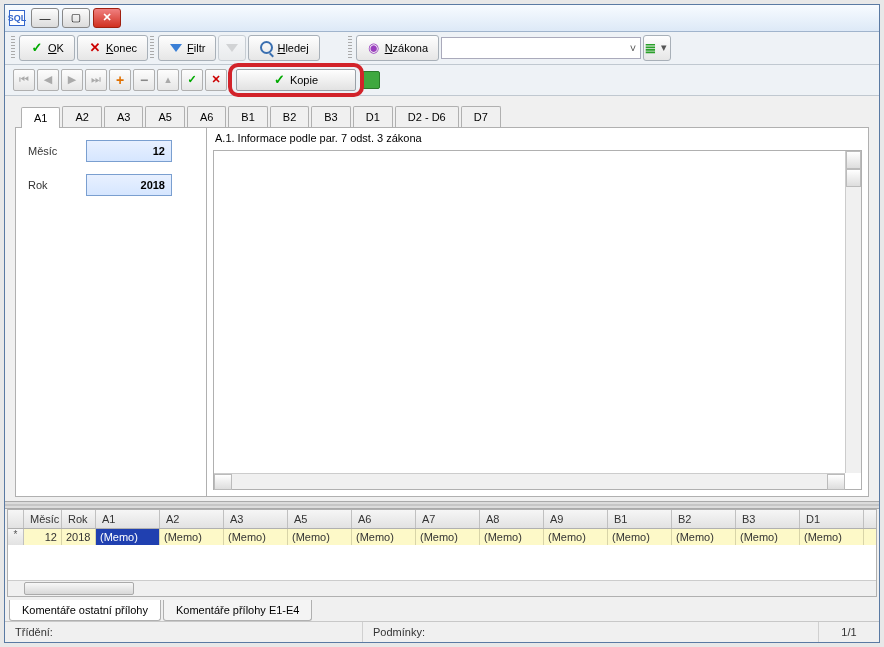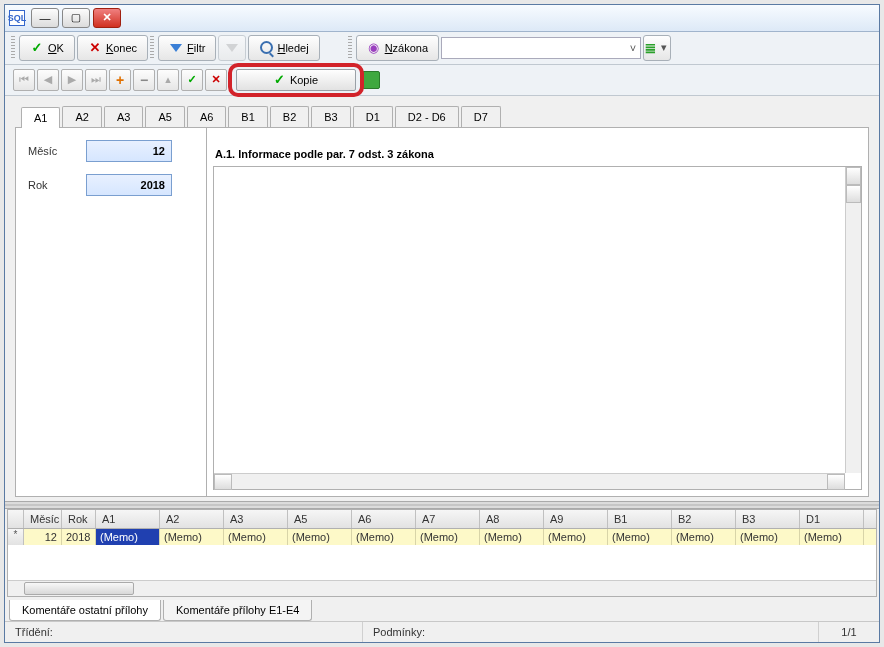--- a/index.html
+++ b/index.html
@@ -56,21 +56,21 @@
 .body-area { flex: 1; padding: 10px 10px 4px 10px; display: flex; flex-direction: column; }
 .tabs { display: flex; gap: 0; margin-left: 6px; align-items: flex-end; }
 .tab { padding: 4px 12px; background: #f0f0f0; border: 1px solid #b0b0b0; border-bottom: none; margin-right: 2px; cursor: pointer; border-radius: 2px 2px 0 0; font-size: 11px; }
 .tab.active { background: #fff; position: relative; top: 1px; }
 .tab-body { border: 1px solid #b0b0b0; background: #fff; height: 370px; display: flex; }
 .left-panel { width: 190px; padding: 12px; display: flex; flex-direction: column; gap: 12px; }
 .left-panel .row { display: flex; align-items: center; gap: 8px; }
 .left-panel label { width: 50px; color: #333; }
 .numfield { width: 86px; height: 22px; background: linear-gradient(#e8f0ff,#d6e6ff); border: 1px solid #7a9fd0; text-align: right; padding: 0 6px; font-weight: bold; color: #000; display: flex; align-items: center; justify-content: flex-end; }
 .right-panel { flex: 1; border-left: 1px solid #b0b0b0; display: flex; flex-direction: column; }
-.right-panel .heading { padding: 4px 8px; font-weight: bold; color: #000; font-size: 11px; margin-top: 16px; }
+.right-panel .heading { padding: 4px 8px; font-weight: normal; color: #000; font-size: 11px; }
 .right-panel .memo { flex: 1; margin: 2px 6px 6px 6px; border: 1px solid #b0b0b0; background: #fff; position: relative; }
 .right-panel .memo .scroll-v { position: absolute; right: 0; top: 0; bottom: 16px; width: 16px; background: #f0f0f0; border-left: 1px solid #ccc; }
 .right-panel .memo .scroll-h { position: absolute; left: 0; right: 16px; bottom: 0; height: 16px; background: #f0f0f0; border-top: 1px solid #ccc; }
 .right-panel .memo .scroll-v::before, .right-panel .memo .scroll-v::after { content: ""; display: block; height: 16px; background: linear-gradient(#fff,#ddd); border: 1px solid #bbb; margin: 0; }
 .right-panel .memo .scroll-h::before, .right-panel .memo .scroll-h::after { content: ""; display: inline-block; width: 16px; height: 14px; background: linear-gradient(#fff,#ddd); border: 1px solid #bbb; }
 .right-panel .memo .scroll-h::after { float: right; }
 
 .splitter { height: 8px; background: repeating-linear-gradient(to bottom, #dcdcdc 0 2px, #c6c6c6 2px 4px); border-top: 1px solid #aaa; border-bottom: 1px solid #aaa; cursor: row-resize; }
 
 .grid-area { height: 92px; background: #fff; border: 1px solid #b0b0b0; margin: 0 2px; display: flex; flex-direction: column; position: relative; }

